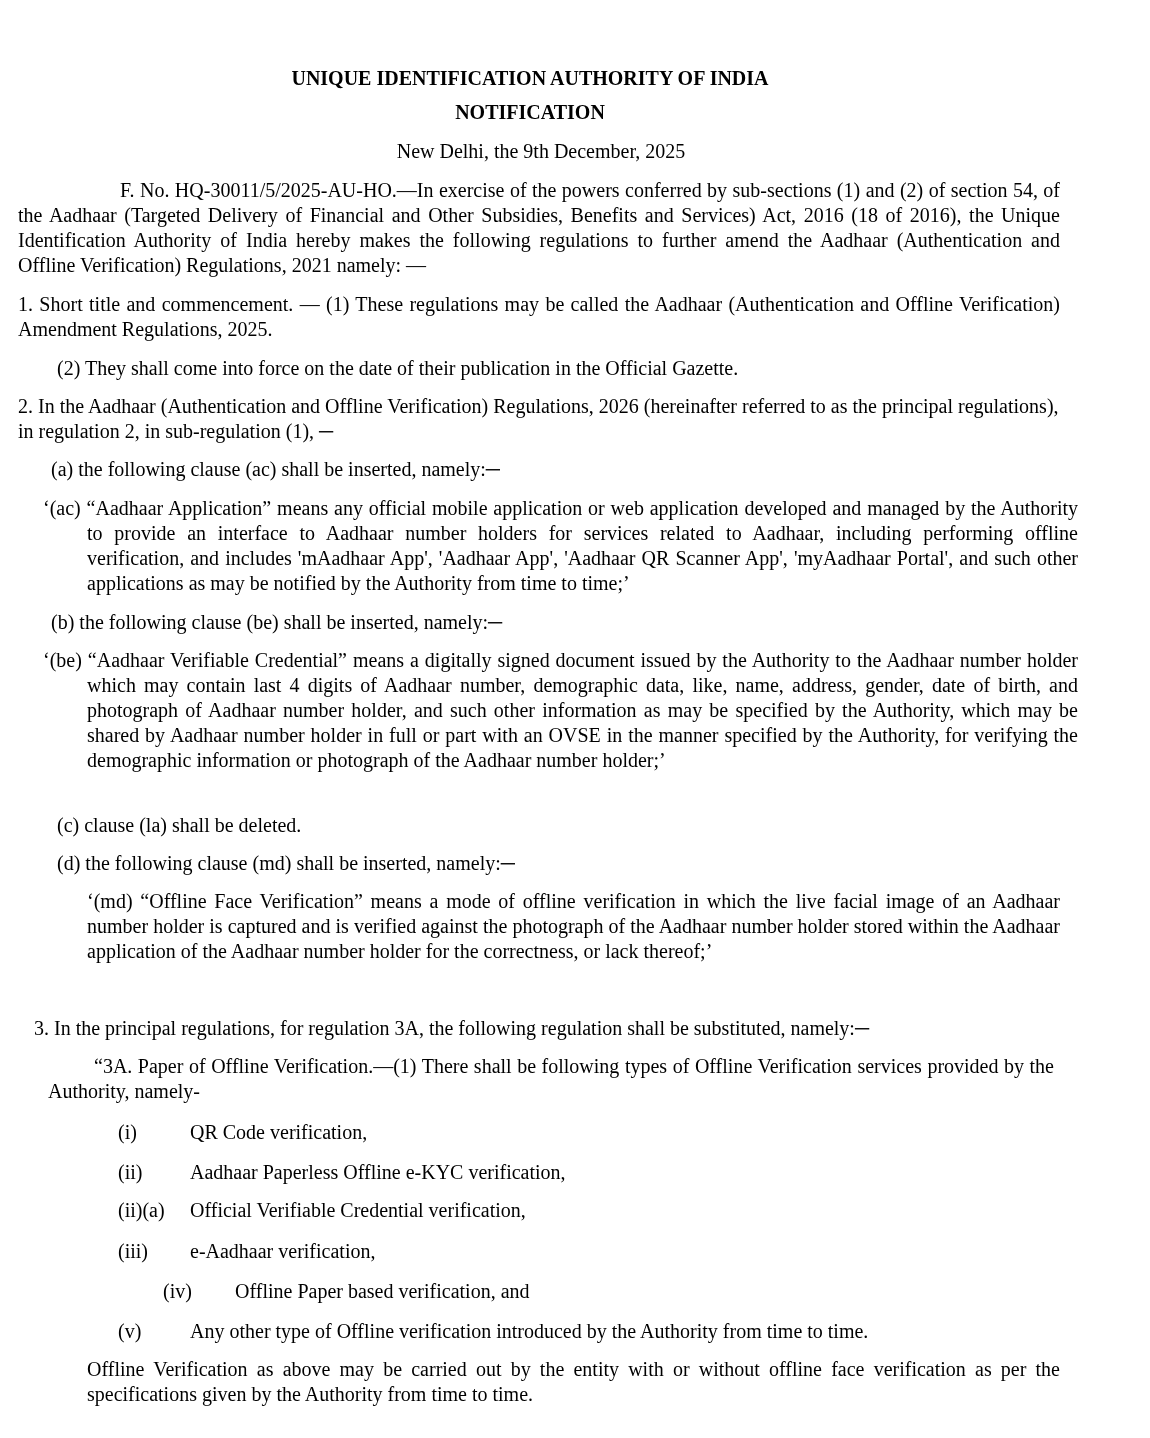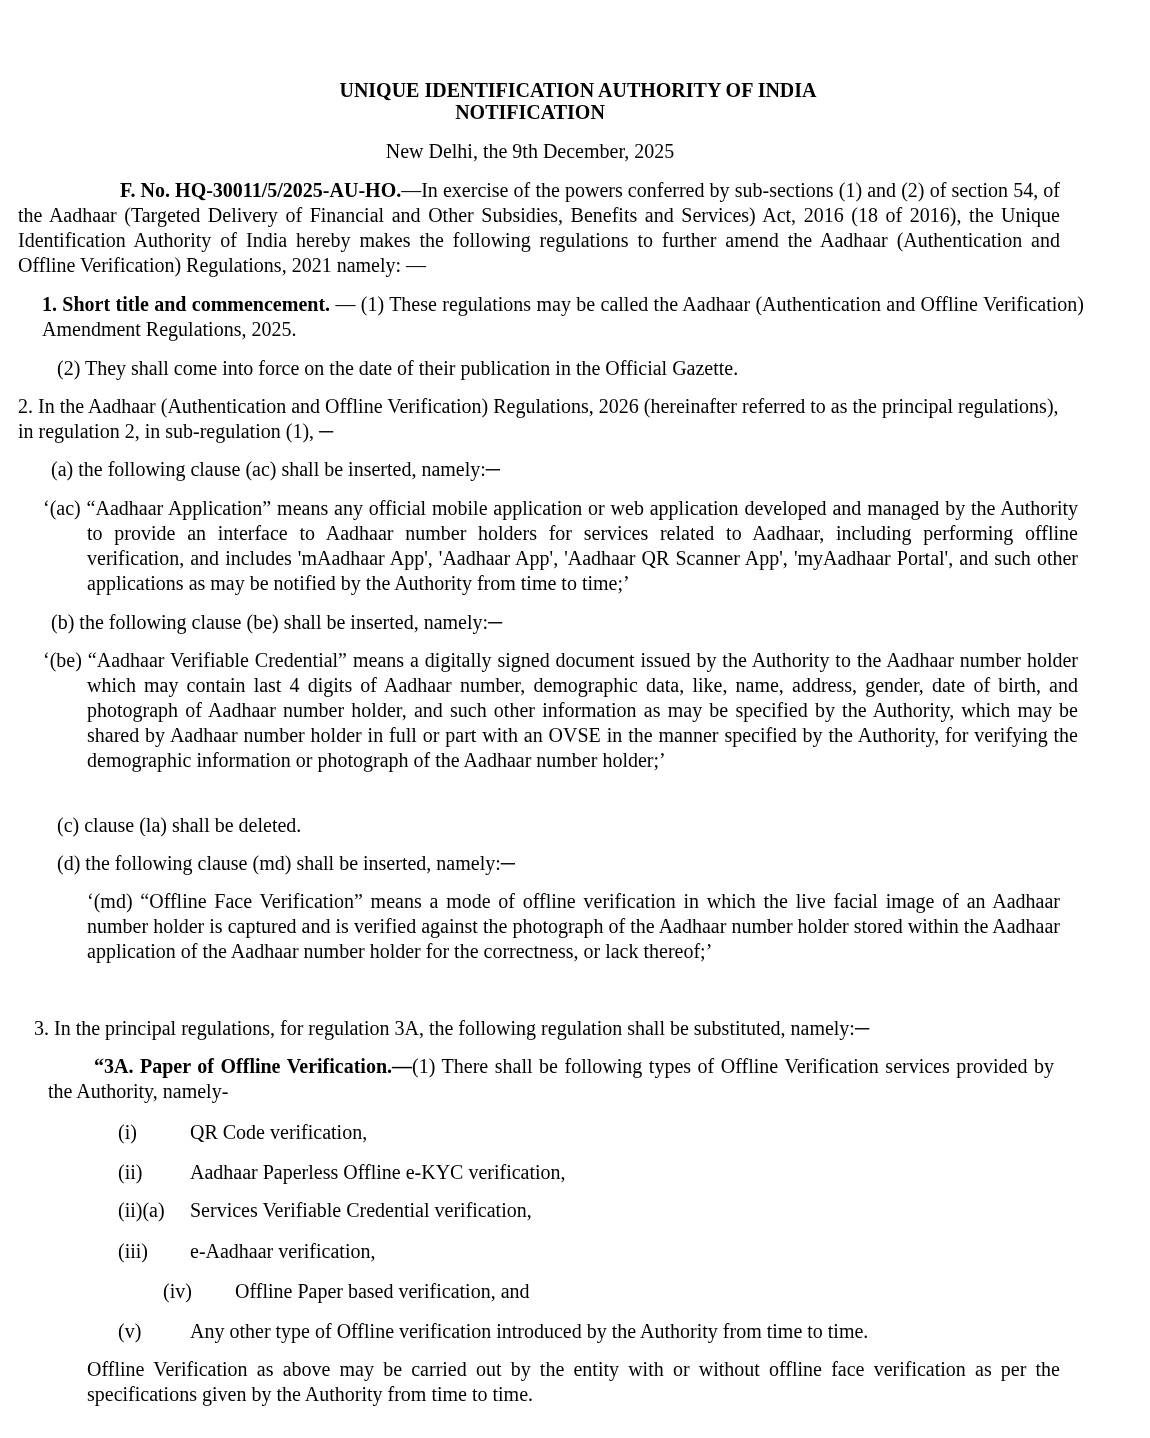--- a/index.html
+++ b/index.html
@@ -2,39 +2,39 @@
 <html><head>
 <meta charset="utf-8">
 <style>
   html, body { margin: 0; padding: 0; background: #ffffff; }
   body {
     width: 1150px; height: 1438px; overflow: hidden; position: relative;
     font-family: "Liberation Serif", "DejaVu Serif", serif;
     color: #000000; font-size: 20px; line-height: 25px;
   }
   .center { text-align: center; font-weight: bold; }
-  .h1 { position: absolute; left: 0; width: 1060px; top: 78px; padding-left: 48px; }
+  .h1 { position: absolute; left: 0; width: 1060px; top: 66px; }
   .h2 { position: absolute; left: 0; width: 1060px; top: 100px; }
-  .date { position: absolute; left: 0; width: 1060px; top: 139px; text-align: center; font-weight: normal; }
+  .date { position: absolute; left: 11px; width: 1060px; top: 139px; text-align: center; font-weight: normal; }
   .blk { position: absolute; text-align: justify; }
-  .b { font-weight: bold; }
+  .b { font-weight: normal; }
   .hang { padding-left: 69px; text-indent: -44px; }
   .list-item { position: absolute; left: 118px; }
   .list-item .num { display: inline-block; width: 72px; }
 </style>
 </head>
 <body>
 
 <div class="center h1">UNIQUE IDENTIFICATION AUTHORITY OF INDIA</div>
 <div class="center h2">NOTIFICATION</div>
 <div class="date">New Delhi, the 9th December, 2025</div>
 
 <div class="blk" style="left:18px; top:178px; width:1042px; text-indent:102px;"><span class="b">F. No. HQ-30011/5/2025-AU-HO.</span><span>—In exercise of the powers conferred by sub-sections (1) and (2) of section 54, of the Aadhaar (Targeted Delivery of Financial and Other Subsidies, Benefits and Services) Act, 2016 (18 of 2016), the Unique Identification Authority of India hereby makes the following regulations to further amend the Aadhaar (Authentication and Offline Verification) Regulations, 2021 namely: —</span></div>
 
-<div class="blk" style="left:18px; top:292px; width:1042px;margin-left:24px;"><span class="b">1. Short title and commencement.</span><span> — (1) These regulations may be called the Aadhaar (Authentication and Offline Verification) Amendment Regulations, 2025.</span></div>
+<div class="blk" style="left:18px; top:292px; width:1042px;"><span class="b">1. Short title and commencement.</span><span> — (1) These regulations may be called the Aadhaar (Authentication and Offline Verification) Amendment Regulations, 2025.</span></div>
 
 <div class="blk" style="left:57px; top:356px; width:1000px;">(2) They shall come into force on the date of their publication in the Official Gazette.</div>
 
 <div class="blk" style="left:18px; top:394px; width:1042px; text-align:left;">2. In the Aadhaar (Authentication and Offline Verification) Regulations, 2026 (hereinafter referred to as the principal regulations), in regulation 2, in sub-regulation (1), ─</div>
 
 <div class="blk" style="left:51px; top:457px; width:1000px;">(a) the following clause (ac) shall be inserted, namely:─</div>
 
 <div class="blk hang" style="left:0; top:496px; width:991px; padding-left:87px; text-indent:-44px;">‘(ac) “Aadhaar Application” means any official mobile application or web application developed and managed by the Authority to provide an interface to Aadhaar number holders for services related to Aadhaar, including performing offline verification, and includes 'mAadhaar App', 'Aadhaar App', 'Aadhaar QR Scanner App', 'myAadhaar Portal', and such other applications as may be notified by the Authority from time to time;’</div>
 
 <div class="blk" style="left:51px; top:610px; width:1000px;">(b) the following clause (be) shall be inserted, namely:─</div>
@@ -46,18 +46,18 @@
 <div class="blk" style="left:57px; top:851px; width:1000px;">(d) the following clause (md) shall be inserted, namely:─</div>
 
 <div class="blk" style="left:87px; top:889px; width:973px;">‘(md) “Offline Face Verification” means a mode of offline verification in which the live facial image of an Aadhaar number holder is captured and is verified against the photograph of the Aadhaar number holder stored within the Aadhaar application of the Aadhaar number holder for the correctness, or lack thereof;’</div>
 
 <div class="blk" style="left:18px; top:1016px; width:1042px;margin-left:16px;">3. In the principal regulations, for regulation 3A, the following regulation shall be substituted, namely:─</div>
 
 <div class="blk" style="left:48px; top:1054px; width:1006px; text-indent:46px;"><span class="b">“3A. Paper of Offline Verification.—</span><span>(1) There shall be following types of Offline Verification services provided by the Authority, namely-</span></div>
 
 <div class="list-item" style="top:1120px;"><span class="num">(i)</span><span>QR Code verification,</span></div>
 <div class="list-item" style="top:1160px;"><span class="num">(ii)</span><span>Aadhaar Paperless Offline e-KYC verification,</span></div>
-<div class="list-item" style="top:1198px;"><span class="num">(ii)(a)</span><span>Services Verifiable Credential verification,</span></div>
+<div class="list-item" style="top:1198px;"><span class="num">(ii)(a)</span><span>Official Verifiable Credential verification,</span></div>
 <div class="list-item" style="top:1239px;"><span class="num">(iii)</span><span>e-Aadhaar verification,</span></div>
 <div class="list-item" style="top:1279px;margin-left:45px;"><span class="num">(iv)</span><span>Offline Paper based verification, and</span></div>
 <div class="list-item" style="top:1319px;"><span class="num">(v)</span><span>Any other type of Offline verification introduced by the Authority from time to time.</span></div>
 
 <div class="blk" style="left:87px; top:1357px; width:973px;">Offline Verification as above may be carried out by the entity with or without offline face verification as per the specifications given by the Authority from time to time.</div>
 
 </body></html>

